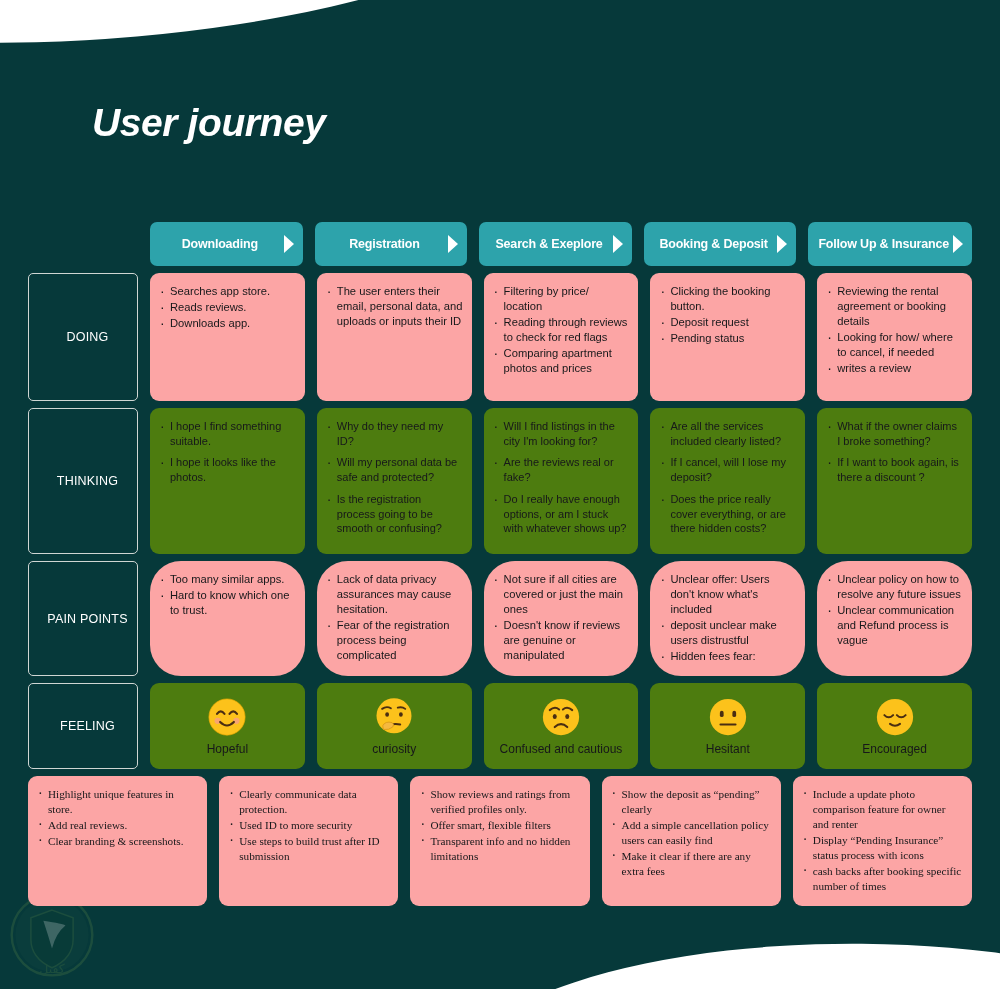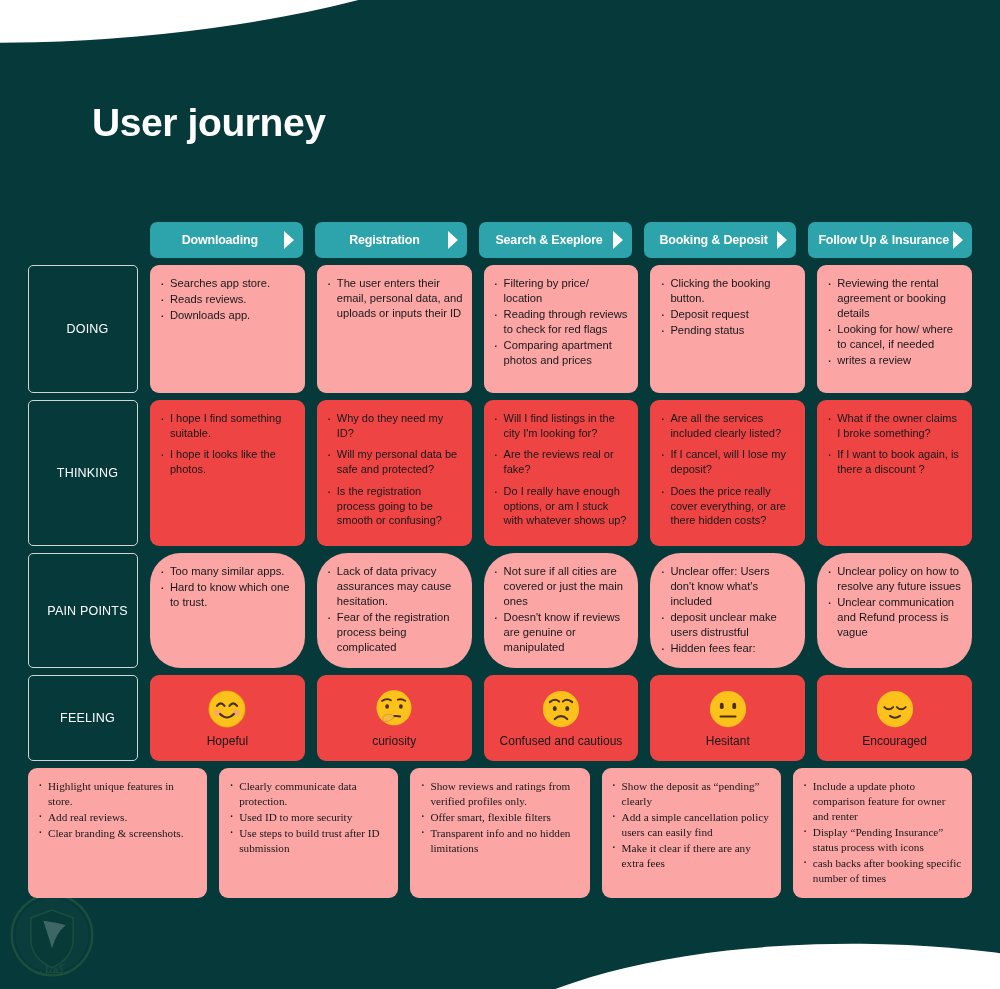--- a/index.html
+++ b/index.html
@@ -36,41 +36,42 @@
     position: absolute; left: 4px; bottom: 4px;
     width: 96px; height: 96px; opacity: 0.30;
     pointer-events: none;
   }
 
   .title {
     position: absolute; left: 92px; top: 101px;
     color: #ffffff;
     font-size: 39px; font-weight: bold;
     letter-spacing: -0.4px;
+    font-style: italic;
   }
 
   .grid {
     position: absolute;
     left: 28px; top: 222px;
     width: 944px;
   }
   .row {
     display: flex;
     gap: 12px;
     margin-bottom: 7px;
     align-items: stretch;
   }
 
   
   .stage-spacer { width: 110px; flex: 0 0 110px; }
   .stage {
     flex: 1 1 0;
     background: #2da3ab;
     border-radius: 7px;
-    height: 36px;
+    height: 44px;
     display: flex; align-items: center;
     padding: 0 8px 0 10px;
     position: relative;
   }
   .stage-label {
     flex: 1;
     text-align: center;
     color: #ffffff;
     font-size: 12.5px;
     font-weight: bold;
@@ -100,21 +101,21 @@
   }
 
   
   .cell {
     flex: 1 1 0;
     border-radius: 9px;
     padding: 11px 9px 11px 7px;
     min-width: 0;
   }
   .cell.gray  { background: #fca5a5; color: #17181a; }
-  .cell.white { background: #ef4444; color: #17181a; }
+  .cell.white { background: #4d7c0f; color: #17181a; }
 
   .cell ul { list-style: none; }
   .cell li {
     position: relative;
     padding-left: 13px;
     font-size: 11.2px;
     line-height: 1.34;
     margin-bottom: 1px;
     word-wrap: break-word;
   }

